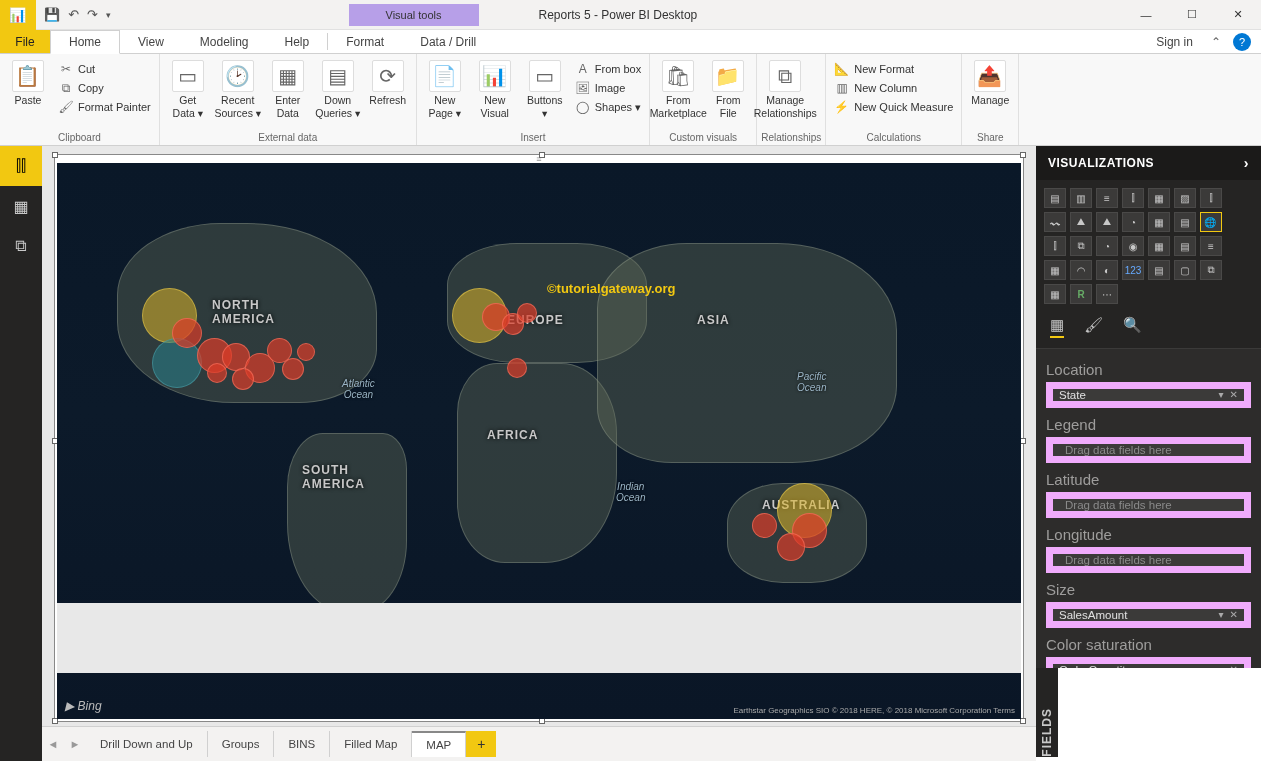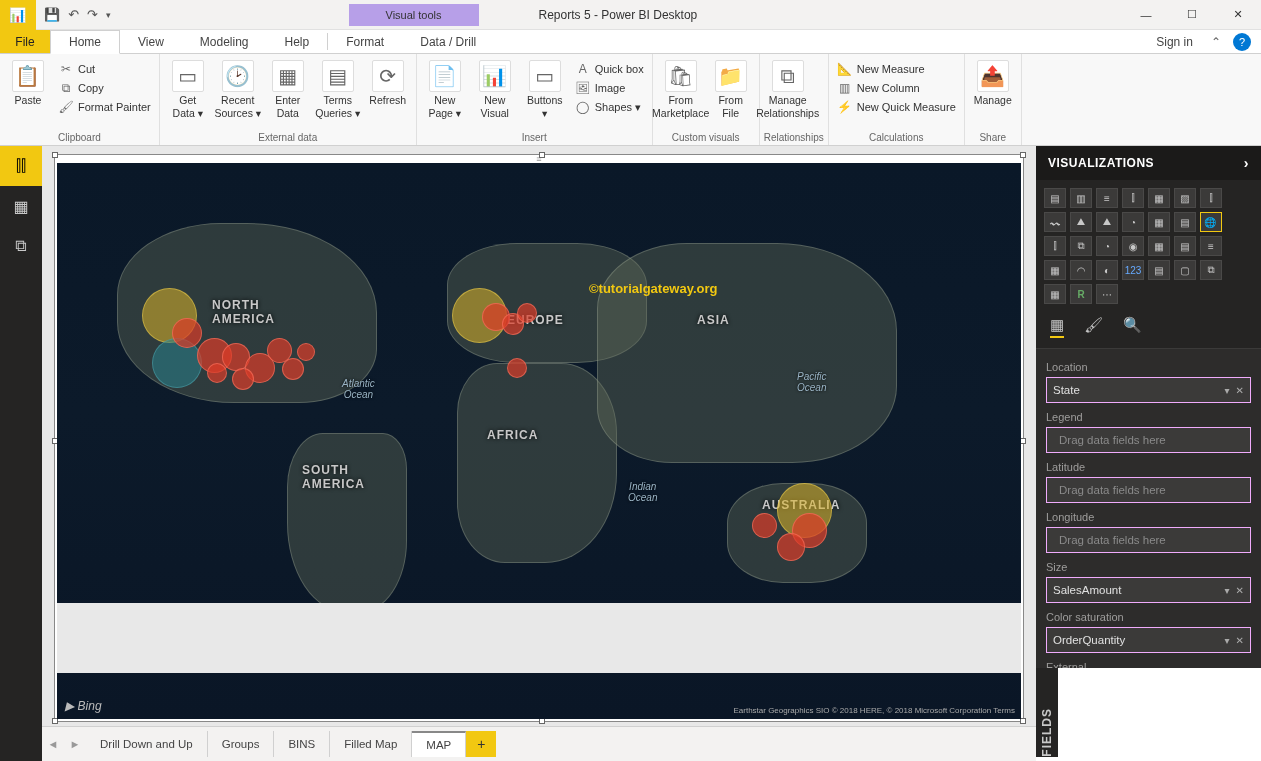--- a/index.html
+++ b/index.html
@@ -47,21 +47,21 @@
 .visual { flex:1; background:#fff; border:1px solid #888; position:relative; display:flex; flex-direction:column; }
 .visual .handlebar { height:8px; display:flex; align-items:center; justify-content:center; }
 .visual .handlebar::after { content:"≡"; font-size:9px; color:#999; }
 .visual .vtitle { text-align:center; font-family:Georgia,serif; font-size:20px; color:#2a6a7a; padding:2px 0 6px 0; font-weight:500; }
 .visual .map { flex:1; position:relative; overflow:hidden; background:linear-gradient(180deg,#0a1828 0%, #0c1a2a 45%, #0a1626 100%); margin:0 2px 2px 2px; }
 .visual .corner-icons { position:absolute; top:6px; right:10px; display:flex; gap:8px; color:#888; font-size:13px; }
 .visual .corner-icons span { cursor:pointer; }
 .visual .sel { position:absolute; width:6px; height:6px; background:#fff; border:1px solid #666; }
 .bing { position:absolute; left:8px; bottom:6px; color:#bbb; font-size:12px; font-style:italic; }
 .attrib { position:absolute; right:6px; bottom:4px; color:#aaa; font-size:8px; }
-.watermark { position:absolute; left:490px; top:118px; color:#f2c811; font-size:13px; font-weight:bold;margin-left:42px; }
+.watermark { position:absolute; left:490px; top:118px; color:#f2c811; font-size:13px; font-weight:bold; }
 .continent { position:absolute; color:#c8c8c8; font-size:12px; font-weight:600; letter-spacing:1px; text-shadow:0 0 4px #000; }
 .ocean { position:absolute; color:#99b3c4; font-size:10px; font-style:italic; text-align:center; text-shadow:0 0 3px #000; }
 .bubble { position:absolute; border-radius:50%; background:rgba(220,60,40,0.7); border:1px solid rgba(255,120,100,0.6); }
 .bubble.y { background:rgba(220,180,40,0.55); border-color:rgba(240,210,80,0.5); }
 .bubble.t { background:rgba(40,130,140,0.55); border-color:rgba(80,170,180,0.5); }
 .landmass { position:absolute; background:rgba(100,110,90,0.4); border:1px solid rgba(180,190,170,0.3); }
 
 
 .pagetabs { position:absolute; left:42px; right:225px; bottom:0; height:35px; background:#f3f2f1; border-top:1px solid #d0d0d0; display:flex; align-items:center; }
 .pagetabs .nav { width:22px; text-align:center; color:#999; font-size:11px; cursor:pointer; }
@@ -76,22 +76,22 @@
 .vizpane { flex:1; background:#2d2c2b; color:#c8c8c8; display:flex; flex-direction:column; overflow:hidden; }
 .vphdr { height:34px; background:#1b1a19; display:flex; align-items:center; padding:0 12px; font-size:12px; font-weight:700; letter-spacing:0.5px; color:#fff; }
 .vphdr .chev { margin-left:auto; font-size:14px; cursor:pointer; }
 .vizgrid { padding:8px 8px 6px 8px; display:grid; grid-template-columns:repeat(7,22px); gap:4px; background:#252423; }
 .vizgrid .v { width:22px; height:20px; background:#3b3a39; border:1px solid #4a4948; cursor:pointer; display:flex; align-items:center; justify-content:center; font-size:10px; color:#c8c8c8; }
 .vizgrid .v.sel { border:1.5px solid #f2c811; }
 .tabicons { display:flex; gap:20px; padding:6px 14px 10px 14px; background:#252423; border-bottom:1px solid #3b3a39; }
 .tabicons span { font-size:15px; color:#c8c8c8; cursor:pointer; }
 .tabicons .act { border-bottom:2px solid #f2c811; padding-bottom:2px; }
 .wells { flex:1; overflow-y:auto; padding:4px 10px; }
-.well-lbl { font-size:11px; color:#9e9d9c; margin:8px 0 4px 0; }
-.well { background:#3b3a39; border:1px solid #f0abfc; height:26px; display:flex; align-items:center; padding:0 6px; font-size:11.5px; color:#e0e0e0; }
+.well-lbl { font-size:15px; color:#9e9d9c; margin:8px 0 4px 0; }
+.well { background:#3b3a39; border:7px solid #f0abfc; height:26px; display:flex; padding:0 6px; font-size:11.5px; color:#e0e0e0; }
 .well.empty { color:#8a8a8a; font-style:normal;padding-left:12px; }
 .well .wx { margin-left:auto; display:flex; gap:6px; color:#aaa; font-size:10px; }
 .well .wx span { cursor:pointer; }
 </style>
 </head>
 <body>
 
 <div class="titlebar">
   <div class="corner">📊</div>
   <div class="qat">
@@ -160,21 +160,21 @@
           <span style="white-space:pre-line">Recent
 Sources ▾</span>
         </div>
       <div class="rbtn-lg">
           <div class="icn">▦</div>
           <span style="white-space:pre-line">Enter
 Data</span>
         </div>
       <div class="rbtn-lg">
           <div class="icn">▤</div>
-          <span style="white-space:pre-line">Terms
+          <span style="white-space:pre-line">Down
 Queries ▾</span>
         </div>
       <div class="rbtn-lg">
           <div class="icn">⟳</div>
           <span>Refresh</span>
         </div>
     </div>
     <div class="label">External data</div>
   </div>
   <div class="rgroup">
@@ -190,21 +190,21 @@
 Visual</span>
         </div>
       <div class="rbtn-lg">
           <div class="icn">▭</div>
           <span style="white-space:pre-line">Buttons
 ▾</span>
         </div>
       <div class="rcol">
         <div class="rbtn-sm">
             <span class="icn">A</span>
-            <span>Quick box</span>
+            <span>From box</span>
           </div>
         <div class="rbtn-sm">
             <span class="icn">🖼</span>
             <span>Image</span>
           </div>
         <div class="rbtn-sm">
             <span class="icn">◯</span>
             <span>Shapes ▾</span>
           </div>
       </div>
@@ -234,21 +234,21 @@
 Relationships</span>
         </div>
     </div>
     <div class="label">Relationships</div>
   </div>
   <div class="rgroup">
     <div class="items">
       <div class="rcol">
         <div class="rbtn-sm">
             <span class="icn">📐</span>
-            <span>New Measure</span>
+            <span>New Format</span>
           </div>
         <div class="rbtn-sm">
             <span class="icn">▥</span>
             <span>New Column</span>
           </div>
         <div class="rbtn-sm">
             <span class="icn">⚡</span>
             <span>New Quick Measure</span>
           </div>
       </div>
@@ -301,21 +301,21 @@
 AMERICA</div>
       <div class="continent" style="left:450px;top:150px">EUROPE</div>
       <div class="continent" style="left:640px;top:150px">ASIA</div>
       <div class="continent" style="left:430px;top:265px">AFRICA</div>
       <div class="continent" style="left:245px;top:300px;white-space:pre-line">SOUTH
 AMERICA</div>
       <div class="continent" style="left:705px;top:335px">AUSTRALIA</div>
 
       <div class="ocean" style="left:285px;top:215px;white-space:pre-line">Atlantic
 Ocean</div>
-      <div class="ocean" style="left:571px;top:318px;white-space:pre-line">Indian
+      <div class="ocean" style="left:559px;top:318px;white-space:pre-line">Indian
 Ocean</div>
       <div class="ocean" style="left:740px;top:208px;white-space:pre-line">Pacific
 Ocean</div>
 
       <div class="bubble y" style="left:85px;top:125px;width:55px;height:55px"></div>
       <div class="bubble t" style="left:95px;top:175px;width:50px;height:50px"></div>
       <div class="bubble" style="left:115px;top:155px;width:30px;height:30px"></div>
       <div class="bubble" style="left:140px;top:175px;width:35px;height:35px"></div>
       <div class="bubble" style="left:165px;top:180px;width:28px;height:28px"></div>
       <div class="bubble" style="left:188px;top:190px;width:30px;height:30px"></div>

